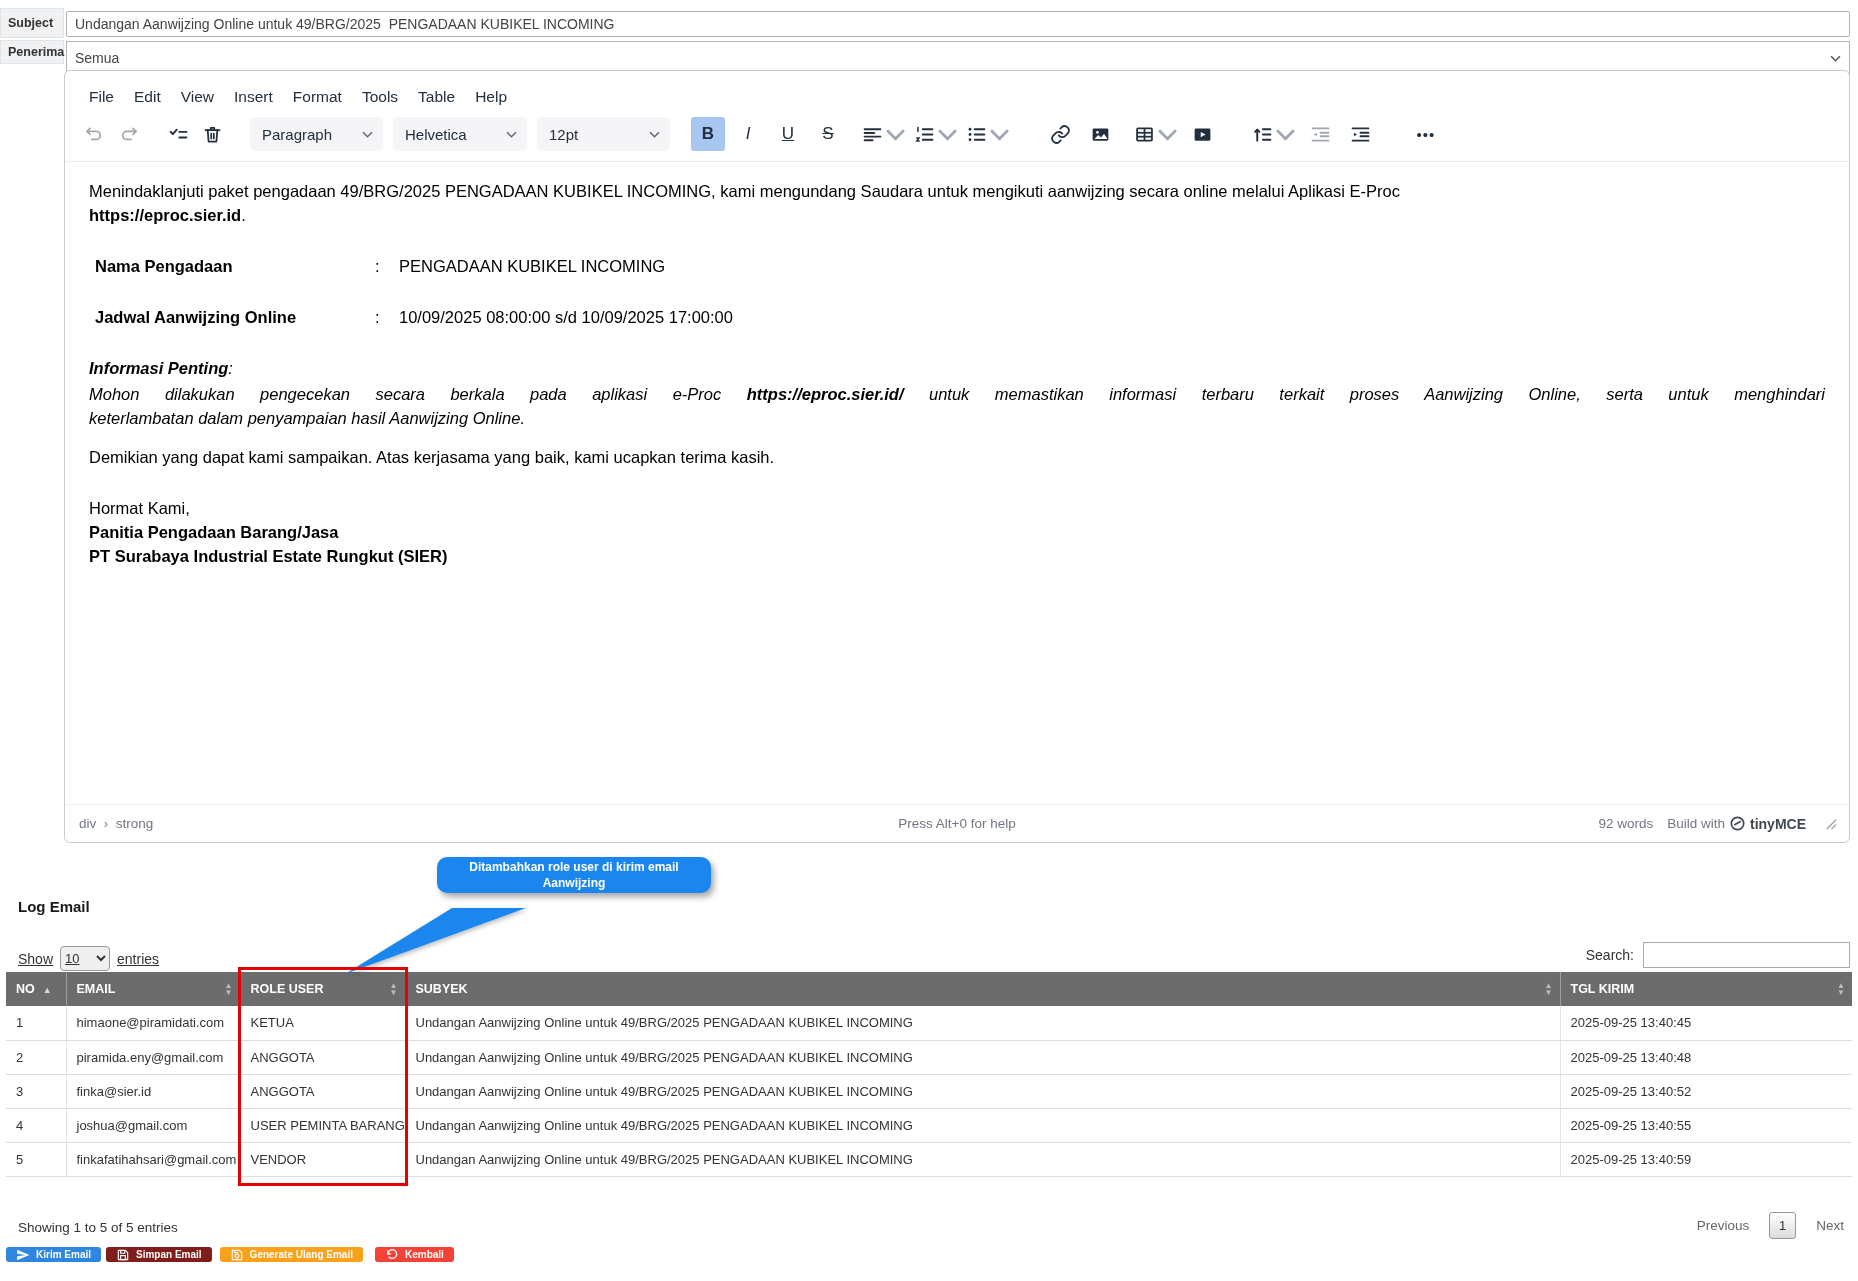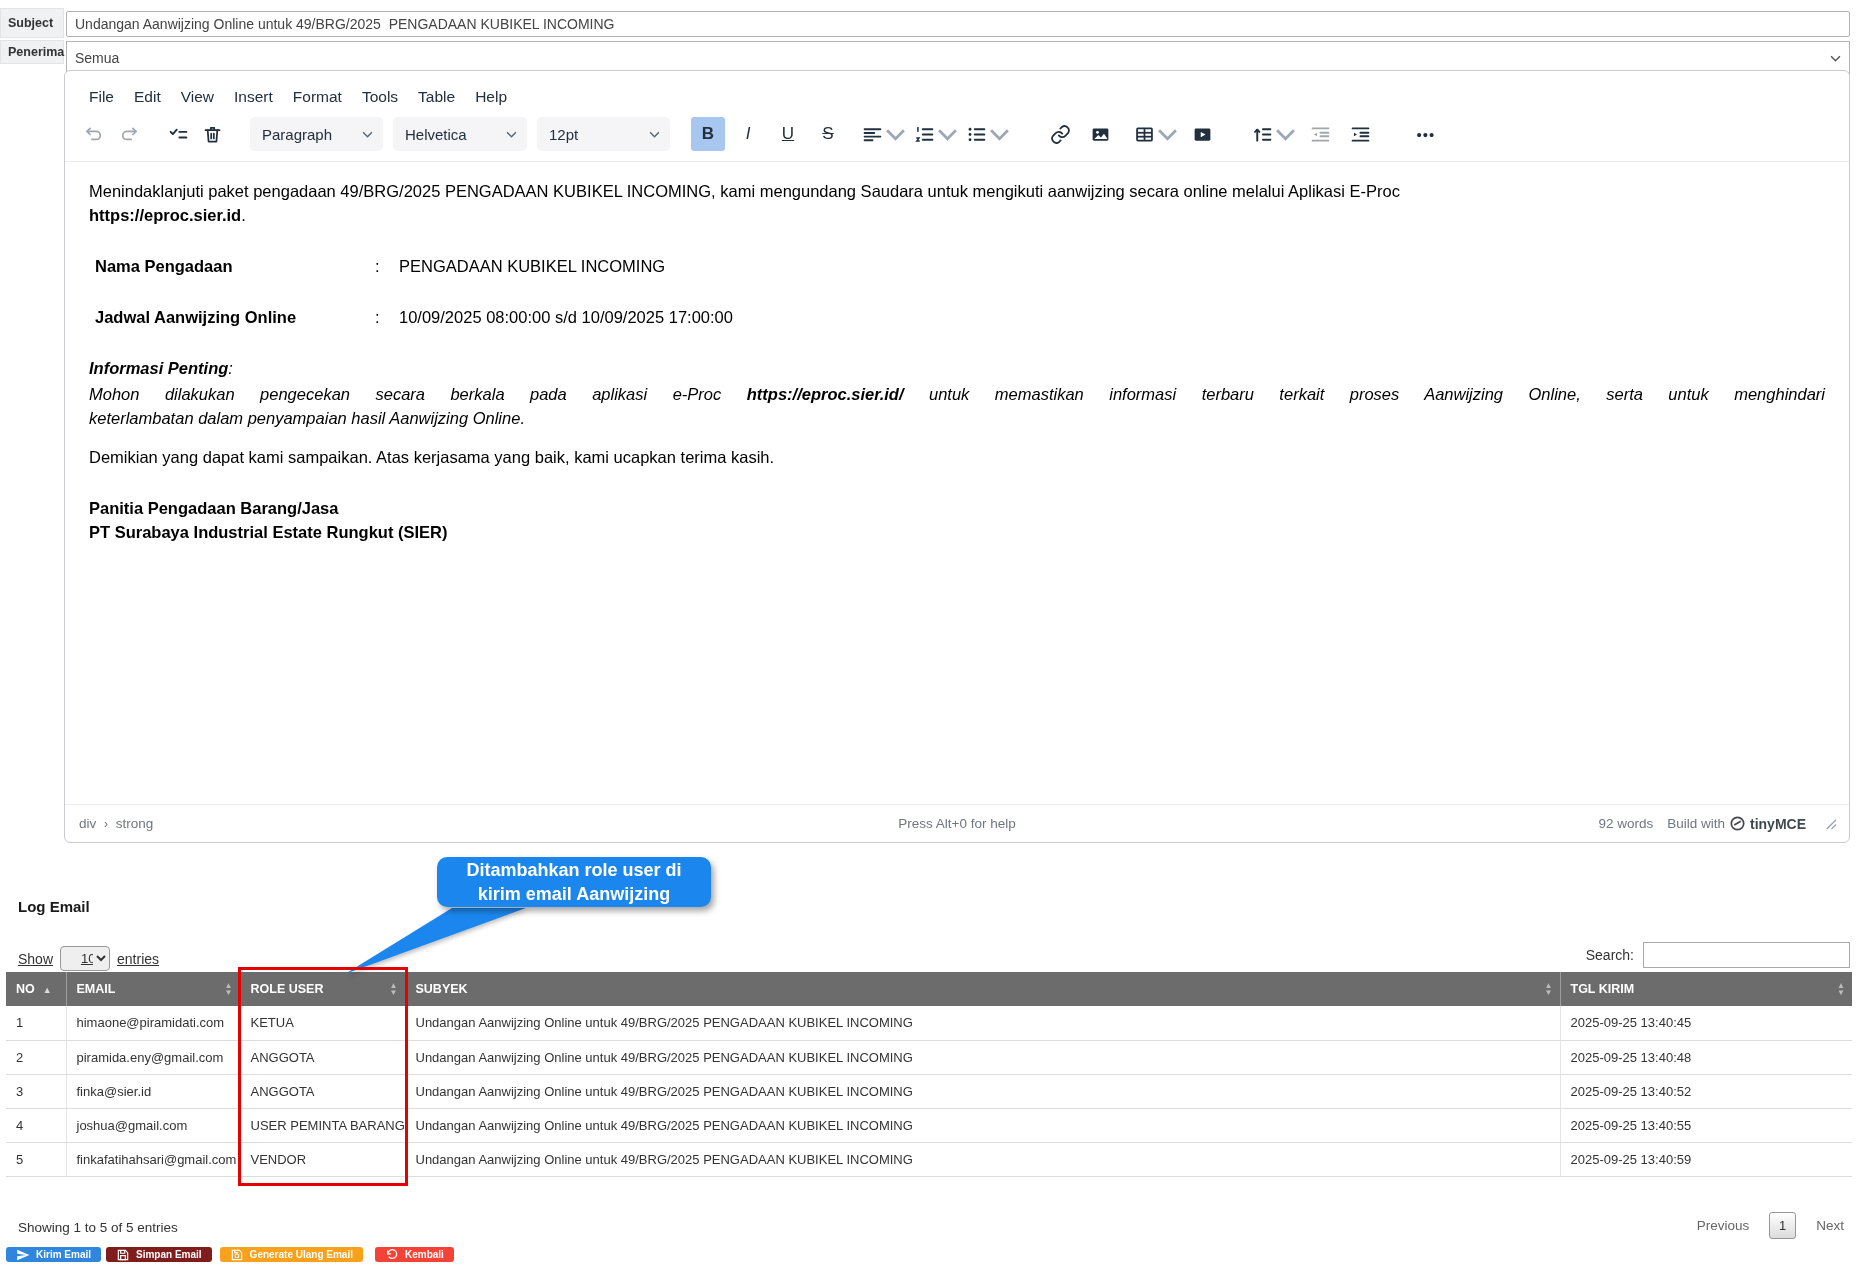--- a/index.html
+++ b/index.html
@@ -54,33 +54,33 @@
 
   .statusbar { height:38px; border-top:1px solid #eeeeee; display:flex; align-items:center;
                padding:0 12px 0 14px; color:#6f7782; font-size:13.5px; position:relative; }
   .sb-center { position:absolute; left:0; right:0; text-align:center; }
   .sb-right { margin-left:auto; display:flex; align-items:center; gap:14px; z-index:1; }
   .brand { display:flex; align-items:center; gap:5px; color:#40484f; font-weight:bold; font-size:14px; }
   .brand .bw { color:#6f7782; font-weight:normal; font-size:13.5px; }
   .grip { margin-left:4px; }
 
   
-  .callout { position:absolute; left:437px; top:857px; width:274px; height:50px; background:#1b87ee;
-             border-radius:10px; color:#fff; font-weight:bold; font-size:18px; line-height:1.35;
+  .callout { position:absolute; left:437px; top:857px; width:274px; height:36px; background:#1b87ee;
+             border-radius:10px; color:#fff; font-weight:bold; font-size:12px; line-height:1.35;
              display:flex; align-items:center; justify-content:center; text-align:center; padding:0 10px;
              box-shadow:3px 4px 6px rgba(0,0,0,.35); z-index:3; }
   .callout-tail { position:absolute; left:330px; top:896px; width:230px; height:86px; z-index:2;
                   filter:drop-shadow(2px 2px 2px rgba(0,0,0,.25)); }
 
   
   .log-title { position:absolute; left:18px; top:898px; font-size:15px; font-weight:bold; color:#1a1a1a; }
   .show-wrap { position:absolute; left:18px; top:946px; display:flex; align-items:center; gap:7px;
                font-size:14px; color:#333;text-decoration:underline; }
   .show-wrap select { height:25px; width:50px; border:1px solid #999; border-radius:4px; font-size:13px;
-                      font-family:inherit; color:#333;padding-left:16px; }
+                      font-family:inherit; color:#333; }
   .search-wrap { position:absolute; right:8px; top:942px; display:flex; align-items:center; gap:9px;
                  font-size:14px; color:#333; }
   .search-wrap input { width:207px; height:26px; border:1px solid #aaa; padding:0 6px; font-family:inherit; font-size:13px; }
 
   table.logtable { position:absolute; left:6px; top:972px; width:1846px; border-collapse:collapse; table-layout:fixed; }
   .logtable th { background:#6c6c6c; color:#fff; font-size:12.5px; font-weight:bold; height:34px;
                  text-align:left; padding:0 26px 0 10px; border-right:1px solid #9d9d9d; position:relative; }
   .logtable th:last-child { border-right:none; }
   .logtable td { font-size:13px; color:#333; height:34px; padding:0 10px; background:#fff;
                  border-bottom:1px solid #ddd; border-right:1px solid #e4e4e4; overflow:hidden; white-space:nowrap; }
@@ -335,20 +335,21 @@
 
       <p class="info-title"><b>Informasi Penting</b><span>:</span></p>
       <p class="info-para">
         <span class="jline"><span>Mohon dilakukan pengecekan secara berkala pada aplikasi e-Proc </span><b>https://eproc.sier.id/</b><span> untuk memastikan informasi terbaru terkait proses Aanwijzing Online, serta untuk menghindari</span></span>
         <span>keterlambatan dalam penyampaian hasil Aanwijzing Online.</span>
       </p>
 
       <p>Demikian yang dapat kami sampaikan. Atas kerjasama yang baik, kami ucapkan terima kasih.</p>
 
       <div class="sig">
+        <div>Hormat Kami,</div>
         <div style="font-weight:bold;">Panitia Pengadaan Barang/Jasa</div>
         <div style="font-weight:bold;">PT Surabaya Industrial Estate Rungkut (SIER)</div>
       </div>
     </div>
 
     <div class="statusbar">
       <span>
         <span>div</span>
         <span style="padding:0 4px; font-size:12px;">›</span>
         <span>strong</span>

